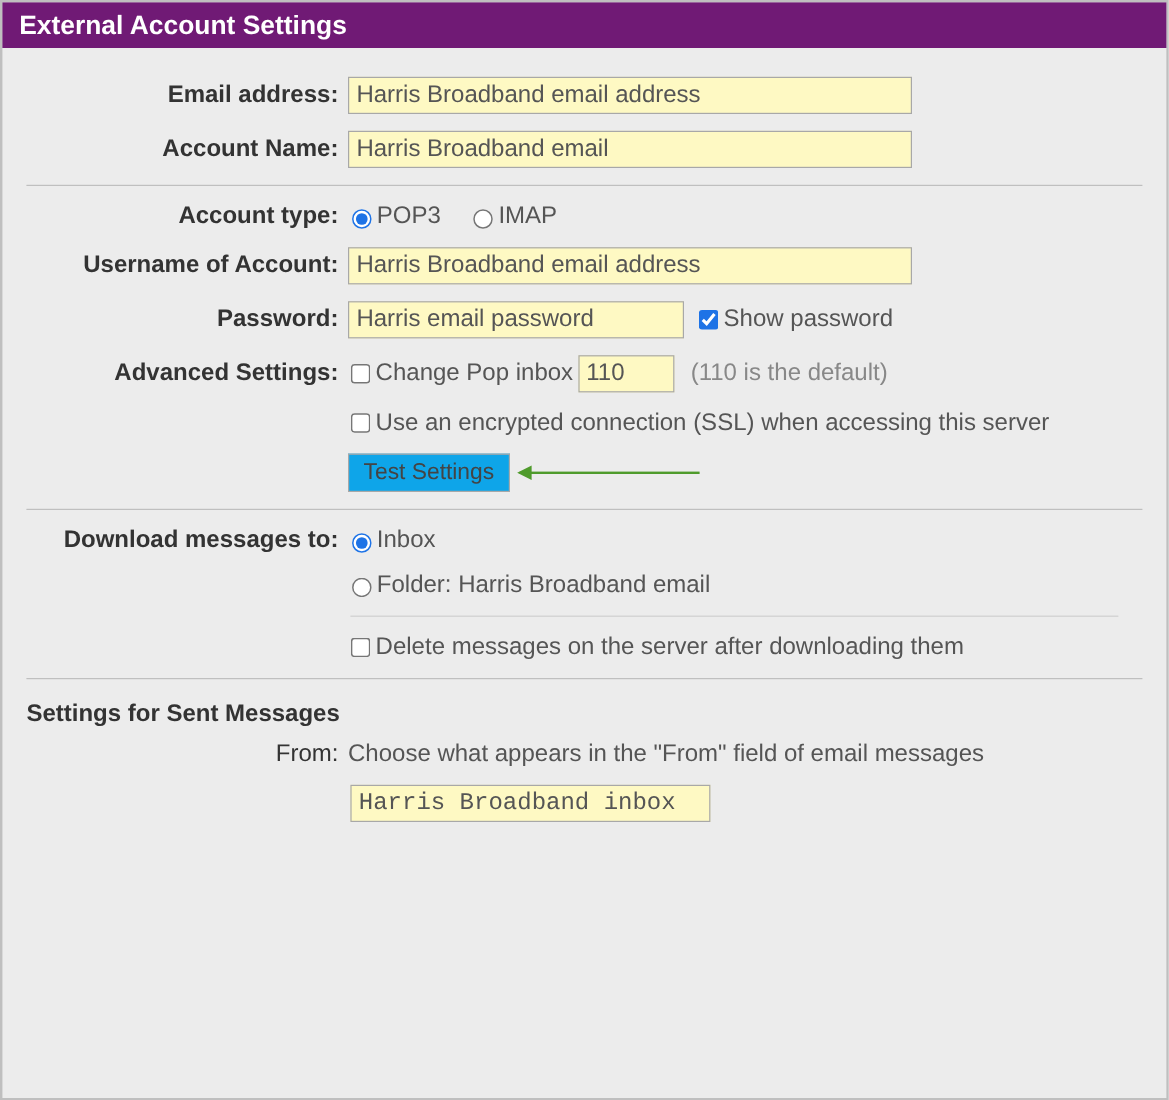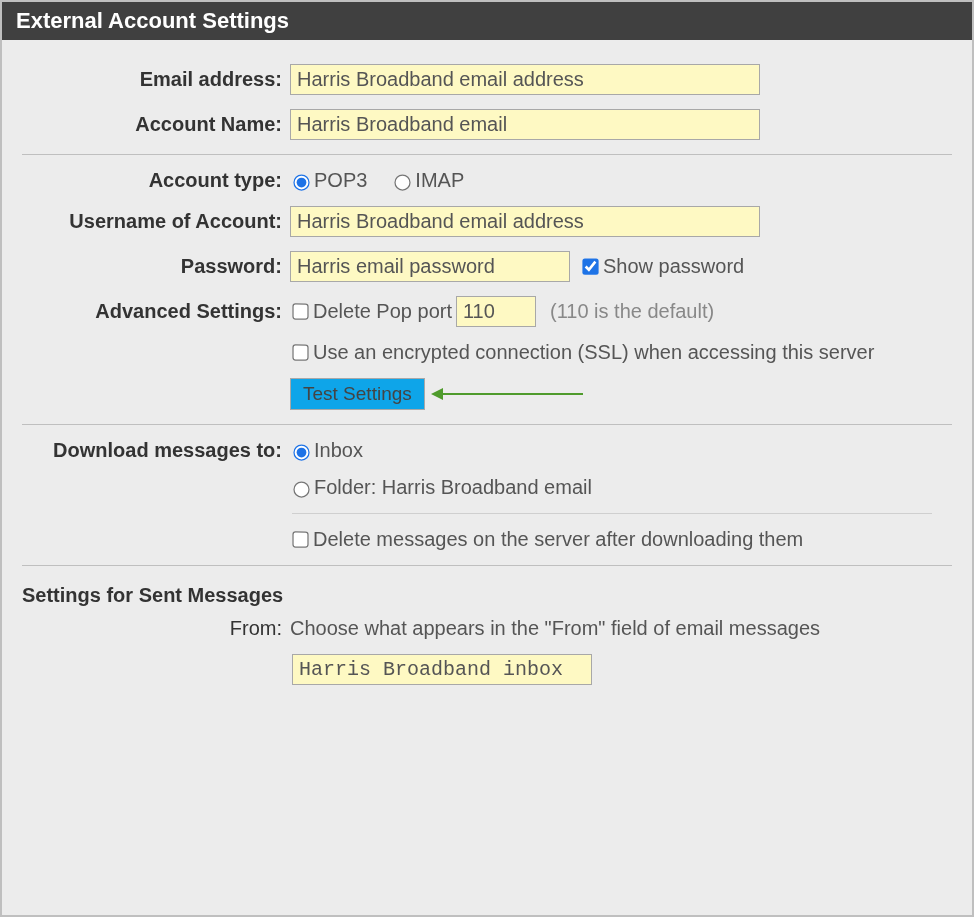--- a/index.html
+++ b/index.html
@@ -14,21 +14,21 @@
     background: #ececec;
   }
   .panel {
     width: 974px;
     height: 917px;
     box-sizing: border-box;
     background: #ececec;
     border: 2px solid #bfbfbf;
   }
   .titlebar {
-    background: #404040;
+    background: #701a75;
     color: #fff;
     font-weight: 700;
     font-size: 22px;
     padding: 6px 14px;
   }
   .content {
     padding: 10px 20px 0 20px;
   }
   .row {
     display: flex;
@@ -186,21 +186,21 @@
           <span>Show password</span>
         </label>
       </div>
     </div>
 
     <div class="row">
       <span class="label-col">Advanced Settings:</span>
       <div class="field-col">
         <label class="check-item" style="margin-right:4px;">
           <input type="checkbox" style="">
-          <span>Delete Pop port</span>
+          <span>Change Pop inbox</span>
         </label>
         <input type="text" class="w-port" value="110" style="">
         <span class="muted" style="margin-left:14px;">(110 is the default)</span>
       </div>
     </div>
 
     <div class="row">
       <span class="label-col"></span>
       <div class="field-col">
         <label class="check-item">

